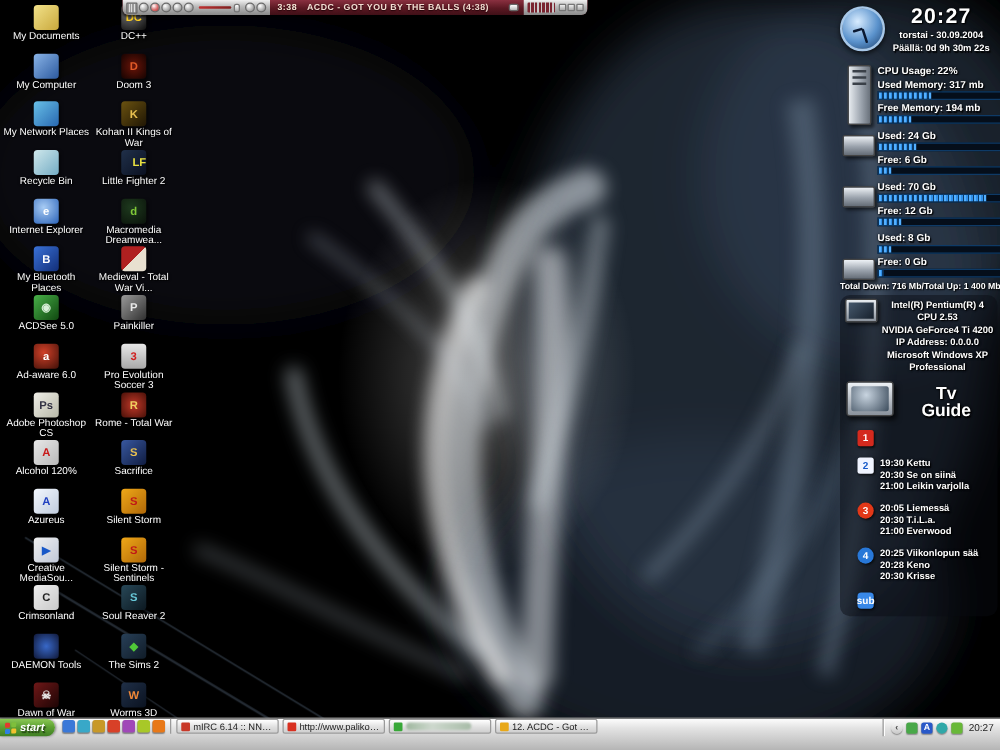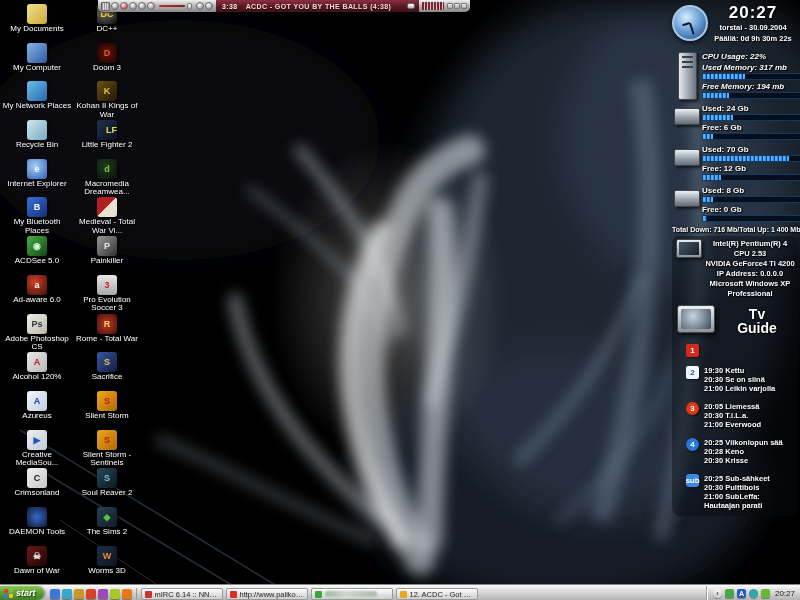--- a/index.html
+++ b/index.html
@@ -85,21 +85,21 @@
   .totals{font-size:7px;margin:2px 0 3px;text-align:center;white-space:nowrap;}
   .sys-lines{flex:1;text-align:center;font-size:7.5px;line-height:10px;}
   .dark-panel{background:rgba(8,12,18,.45);border-radius:8px;padding:3px 2px 6px;margin-top:3px;}
   .tv-head .w-col{text-align:center;font-size:14px;line-height:14px;padding-top:2px;}
   .ch{display:flex;gap:5px;margin:9px 0 0 12px;align-items:flex-start;}
   .ch-logo{flex:0 0 13px;width:13px;height:13px;display:flex;align-items:center;justify-content:center;
            font-size:8px;font-weight:bold;box-shadow:1px 1px 2px rgba(0,0,0,.7);text-shadow:none;}
   .ch-shows{white-space:pre-line;font-size:7.5px;line-height:9px;}
 
   
-  .taskbar{position:absolute;left:0;bottom:0;width:800px;height:16px;z-index:10;display:flex;align-items:flex-end;
+  .taskbar{position:absolute;left:0;bottom:0;width:800px;height:26px;z-index:10;display:flex;align-items:flex-start;
            background:linear-gradient(#fdfdfd,#e3e3e3 30%,#c9c9c9 70%,#b5b5b5);
            border-top:1px solid #888;box-sizing:border-box;}
   .start-btn{height:14px;padding:0 8px 0 4px;display:flex;align-items:center;gap:3px;flex:0 0 auto;
              background:linear-gradient(#8cc955,#5fa334 45%,#3f7f23);border-radius:0 7px 7px 0;
              box-shadow:1px 0 2px rgba(0,0,0,.4);cursor:pointer;}
   .start-flag{width:9px;height:9px;display:grid;grid-template-columns:4px 4px;grid-gap:1px;transform:skewY(-4deg);}
   .start-flag i{display:block;width:4px;height:4px;border-radius:1px;}
   .start-label{color:#fff;font-size:9px;font-style:italic;font-weight:bold;text-shadow:1px 1px 1px rgba(0,0,0,.6);}
   .ql{display:flex;align-items:center;gap:2px;padding:0 4px 0 6px;border-right:1px solid #9a9a9a;height:12px;}
   .ql-icon{width:10px;height:10px;border-radius:2px;box-shadow:0 1px 1px rgba(0,0,0,.4);cursor:pointer;}
@@ -418,21 +418,21 @@
         <i class="hand hand-h"></i>
         <i class="hand hand-m"></i>
       </div>
       <div class="clock-txt">
         <div class="big-time">20:27</div>
         <div class="date-line">torstai - 30.09.2004</div>
         <div class="uptime-line">Päällä: 0d 9h 30m 22s</div>
       </div>
     </div>
 
-    <div class="w-row" style="margin-top:2px;font-style:italic;">
+    <div class="w-row" style="margin-top:2px;">
       <div class="hw">
           <div class="tower">
             <i></i>
             <i></i>
             <i></i>
           </div>
         </div>
       <div class="w-col">
         <div>CPU Usage: 22%</div>
         <div style="margin-top:2px;">Used Memory: 317 mb</div>
@@ -473,21 +473,21 @@
             <div class="meter">
               <i style="width: 86px;"></i>
             </div>
             <div>Free: 12 Gb</div>
             <div class="meter">
               <i style="width: 18px;"></i>
             </div>
           </div>
         </div>
 
-        <div class="w-row" style="margin-top:3px;">
+        <div class="w-row" style="margin-top:3px;align-items:flex-end;">
           <div class="hw">
             <div class="hdd"></div>
           </div>
           <div class="w-col">
             <div>Used: 8 Gb</div>
             <div class="meter">
               <i style="width: 10px;"></i>
             </div>
             <div>Free: 0 Gb</div>
             <div class="meter">
@@ -548,23 +548,20 @@
 
           <div class="ch">
             <div class="ch-logo" style="background: rgb(40, 120, 216); color: rgb(255, 255, 255); border-radius: 50%;">4</div>
             <div class="ch-shows">20:25 Viikonlopun sää
 20:28 Keno
 20:30 Krisse</div>
           </div>
 
           <div class="ch">
             <div class="ch-logo" style="background: rgb(56, 136, 232); color: rgb(255, 255, 255); border-radius: 3px;">sub</div>
-            <div class="ch-shows">20:25 Sub-sähkeet
-20:30 Pulttibois
-21:00 SubLeffa: Hautaajan parati</div>
           </div>
         </div>
     </div>
   </div>
 
   <div class="taskbar">
     <div class="start-btn">
       <span class="start-flag">
         <i style="background:#e23b2e;"></i>
           <i style="background:#7ebf3c;"></i>

